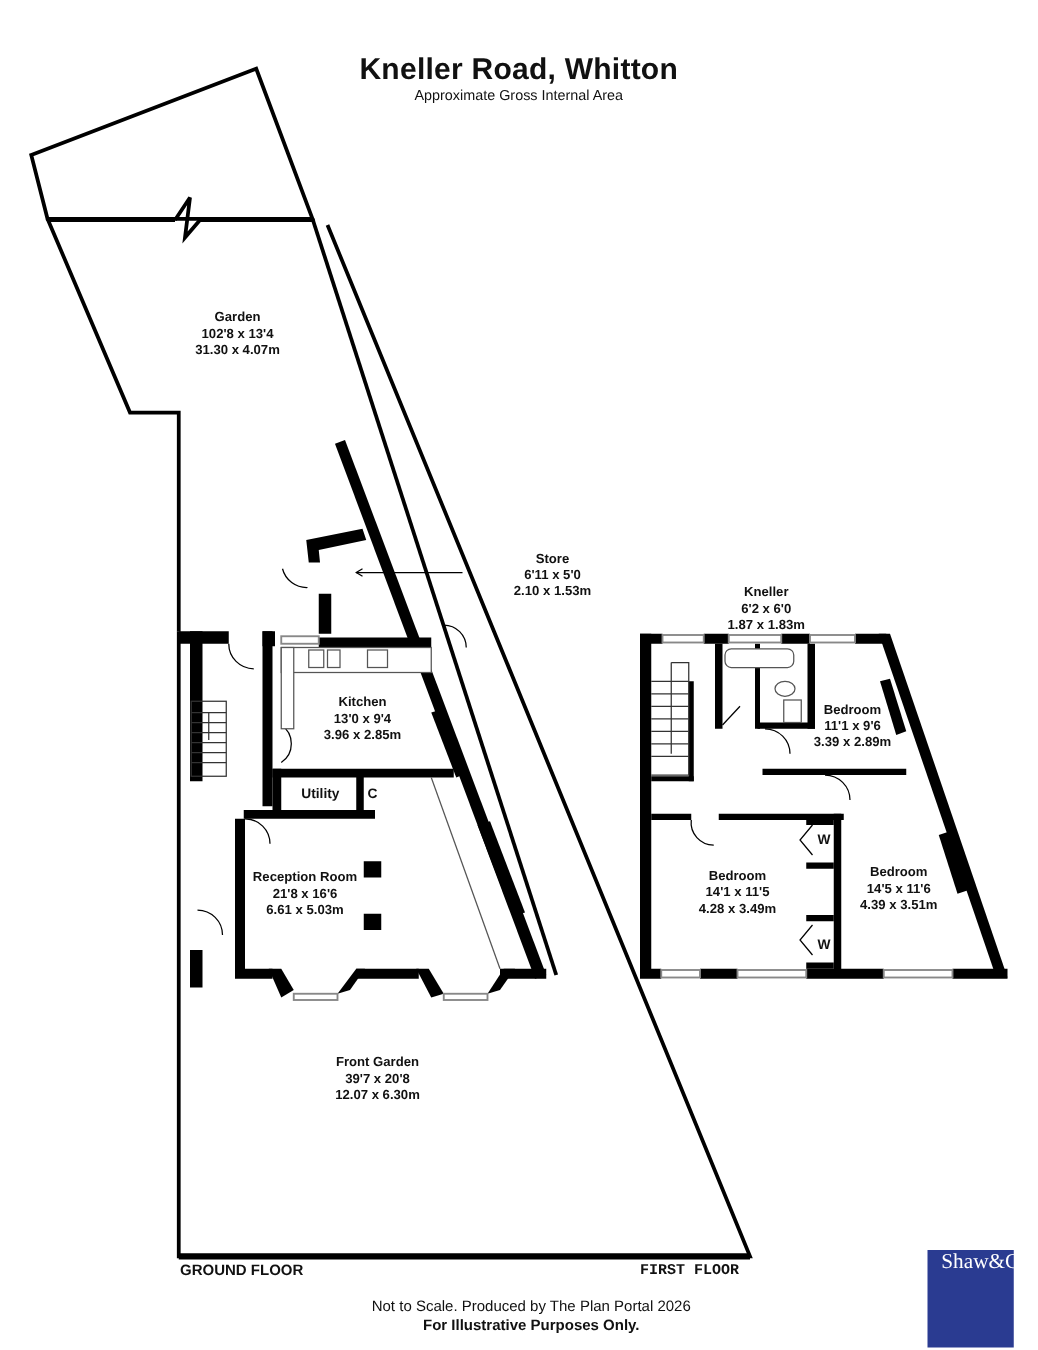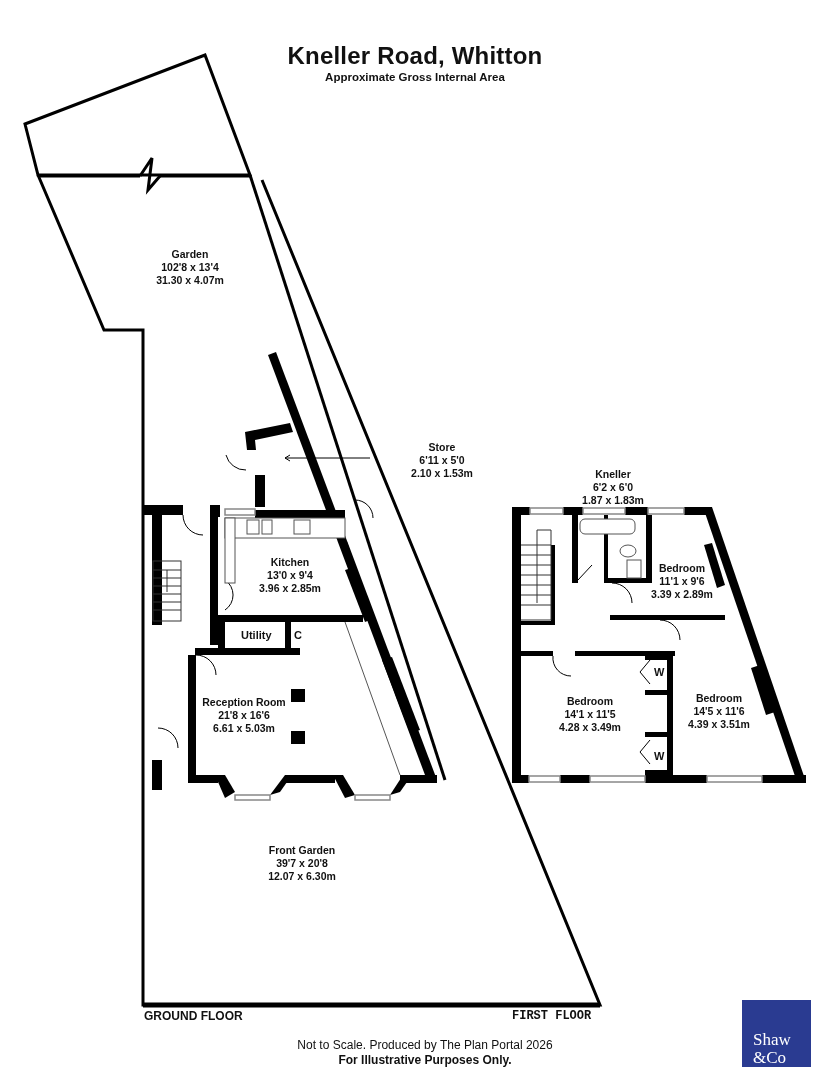--- a/index.html
+++ b/index.html
@@ -1,27 +1,27 @@
 <!DOCTYPE html>
 <html><head>
   <meta charset="utf-8">
   <style>
     html, body { margin: 0; padding: 0; background: #ffffff; }
     body { width: 830px; height: 1080px; position: relative; overflow: hidden; font-family: "Liberation Sans", sans-serif; color: #111; }
     .header { position: absolute; left: 0; top: 6px; width: 830px; text-align: center; margin-top: 36px; }
     .title { font-weight: bold; font-size: 24px; line-height: 28px; letter-spacing: 0.2px; }
-    .subtitle { font-weight: bold; font-size: 11.5px; line-height: 14px; }
+    .subtitle { font-weight: normal; font-size: 11.5px; line-height: 14px; }
     svg.plan { position: absolute; left: 0; top: 0; }
     .room-label { position: absolute; text-align: center; font-weight: bold; font-size: 10.5px; line-height: 13px; white-space: nowrap; transform: translateX(-50%); }
     .room-label span { display: block; }
     .small-label { position: absolute; font-weight: bold; font-size: 11px; }
     .floor-label { position: absolute; font-weight: bold; font-size: 12px; top: 1009px; text-align: right; }
     .footer { position: absolute; left: 0; top: 1038px; width: 850px; text-align: center; font-size: 12px; line-height: 15px; }
     .footer .bold { font-weight: bold; }
-    .logo { position: absolute; left: 742px; top: 1000px; width: 69px; height: 67px; background: #2a3b91; color: #fff; font-family: "Liberation Serif", serif; font-size: 17px; line-height: 18px; display: flex; flex-direction: column; justify-content: flex-end; padding-left: 11px; box-sizing: border-box; }
+    .logo { position: absolute; left: 742px; top: 1000px; width: 69px; height: 78px; background: #2a3b91; color: #fff; font-family: "Liberation Serif", serif; font-size: 17px; line-height: 18px; display: flex; flex-direction: row; justify-content: space-between; padding-left: 11px; box-sizing: border-box; }
   </style>
 </head>
 <body>
 
 <div class="header">
   <div class="title">Kneller Road, Whitton</div>
   <div class="subtitle">Approximate Gross Internal Area</div>
 </div>
 
 <svg class="plan" width="830" height="1080" viewBox="0 0 830 1080" xmlns="http://www.w3.org/2000/svg">

